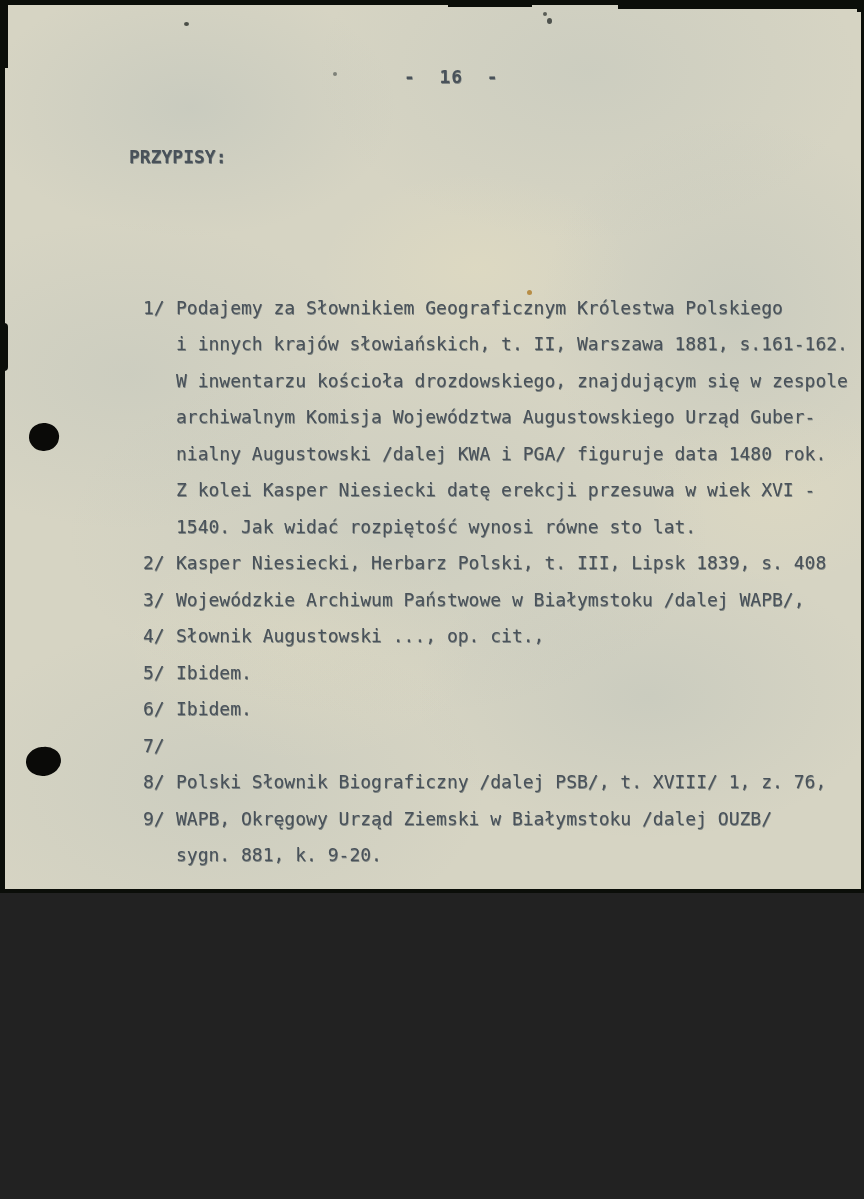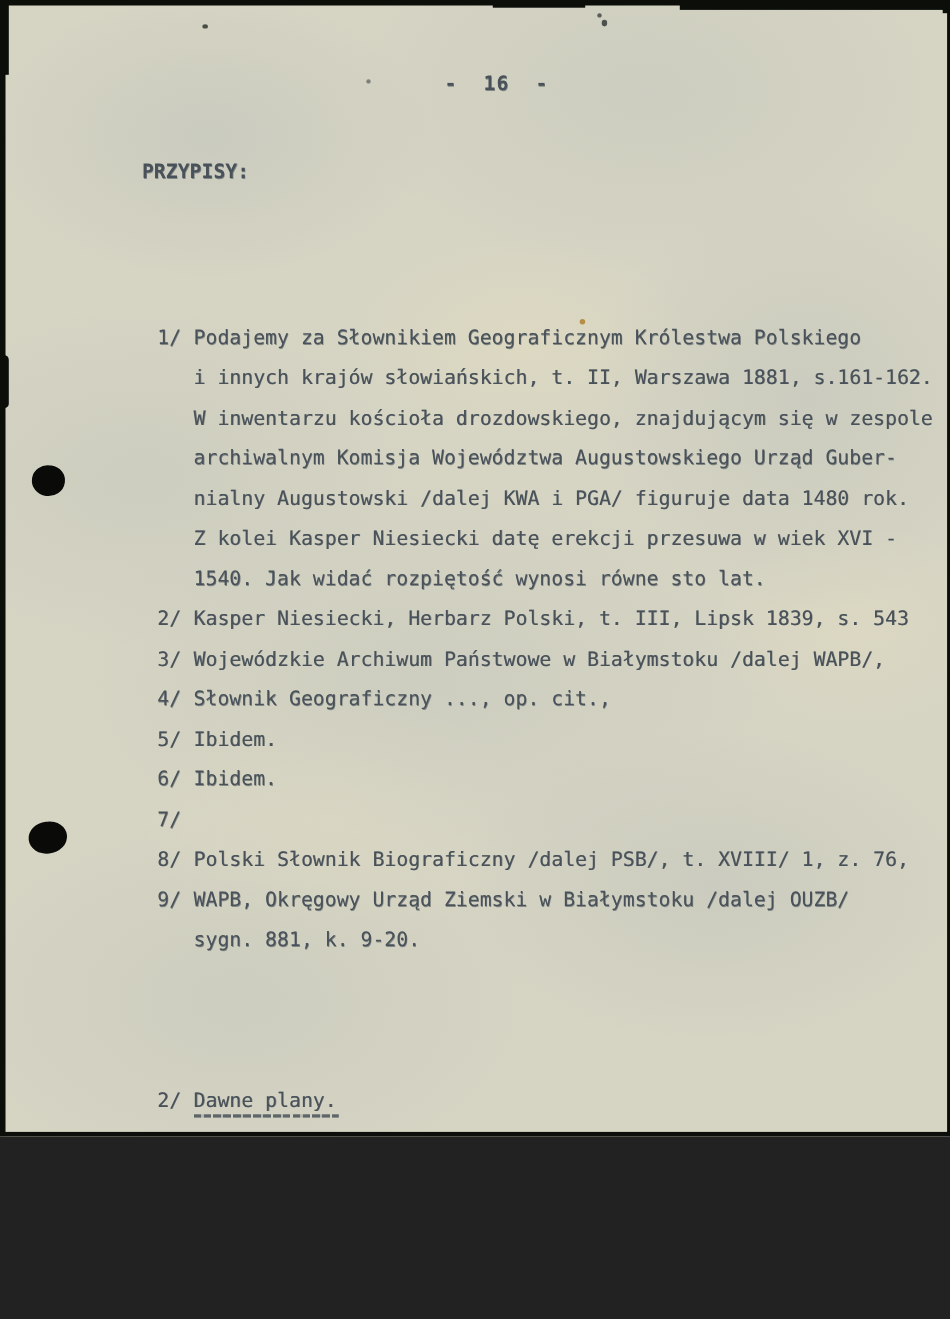--- a/index.html
+++ b/index.html
@@ -1,18 +1,18 @@
 <!DOCTYPE html>
 <html><head>
 <meta charset="utf-8">
 <style>
   html,body{margin:0;padding:0;}
   body{width:864px;height:1199px;overflow:hidden;background:#222;}
   #page{
-    position:relative;width:864px;height:1033px;overflow:hidden;
+    position:relative;width:864px;height:893px;overflow:hidden;
     background-color:#d6d4c3;
     background-image:
       radial-gradient(ellipse 320px 200px at 22% 12%, rgba(125,150,165,0.14), transparent 65%),
       radial-gradient(ellipse 420px 260px at 68% 8%,  rgba(125,150,165,0.11), transparent 65%),
       radial-gradient(ellipse 380px 240px at 15% 42%, rgba(120,145,160,0.10), transparent 65%),
       radial-gradient(ellipse 300px 300px at 85% 35%, rgba(120,145,160,0.12), transparent 65%),
       radial-gradient(ellipse 500px 280px at 45% 60%, rgba(125,150,165,0.10), transparent 65%),
       radial-gradient(ellipse 360px 220px at 75% 78%, rgba(120,145,160,0.12), transparent 65%),
       radial-gradient(ellipse 420px 260px at 25% 88%, rgba(120,145,160,0.10), transparent 65%),
       radial-gradient(ellipse 260px 160px at 55% 30%, rgba(240,230,190,0.25), transparent 60%),
@@ -90,27 +90,27 @@
   <div id="pagenum" class="tw">-  16  -</div>
   <div id="heading" class="tw">PRZYPISY:</div>
 
   <div id="textblock" class="tw">
 
     <div><div class="fn-row">
     <span class="fn-num">1/</span>
     <div class="fn-body"><div class="line">Podajemy za Słownikiem Geograficznym Królestwa Polskiego</div><div class="line">i innych krajów słowiańskich, t. II, Warszawa 1881, s.161-162.</div><div class="line">W inwentarzu kościoła drozdowskiego, znajdującym się w zespole</div><div class="line">archiwalnym Komisja Województwa Augustowskiego Urząd Guber-</div><div class="line">nialny Augustowski /dalej KWA i PGA/ figuruje data 1480 rok.</div><div class="line">Z kolei Kasper Niesiecki datę erekcji przesuwa w wiek XVI -</div><div class="line">1540. Jak widać rozpiętość wynosi równe sto lat.</div></div>
   </div><div class="fn-row">
     <span class="fn-num">2/</span>
-    <div class="fn-body"><div class="line">Kasper Niesiecki, Herbarz Polski, t. III, Lipsk 1839, s. 543</div></div>
+    <div class="fn-body"><div class="line">Kasper Niesiecki, Herbarz Polski, t. III, Lipsk 1839, s. 408</div></div>
   </div><div class="fn-row">
     <span class="fn-num">3/</span>
     <div class="fn-body"><div class="line">Wojewódzkie Archiwum Państwowe w Białymstoku /dalej WAPB/,</div></div>
   </div><div class="fn-row">
     <span class="fn-num">4/</span>
-    <div class="fn-body"><div class="line">Słownik Geograficzny ..., op. cit.,</div></div>
+    <div class="fn-body"><div class="line">Słownik Augustowski ..., op. cit.,</div></div>
   </div><div class="fn-row">
     <span class="fn-num">5/</span>
     <div class="fn-body"><div class="line">Ibidem.</div></div>
   </div><div class="fn-row">
     <span class="fn-num">6/</span>
     <div class="fn-body"><div class="line">Ibidem.</div></div>
   </div><div class="fn-row">
     <span class="fn-num">7/</span>
     <div class="fn-body"></div>
   </div><div class="fn-row">

